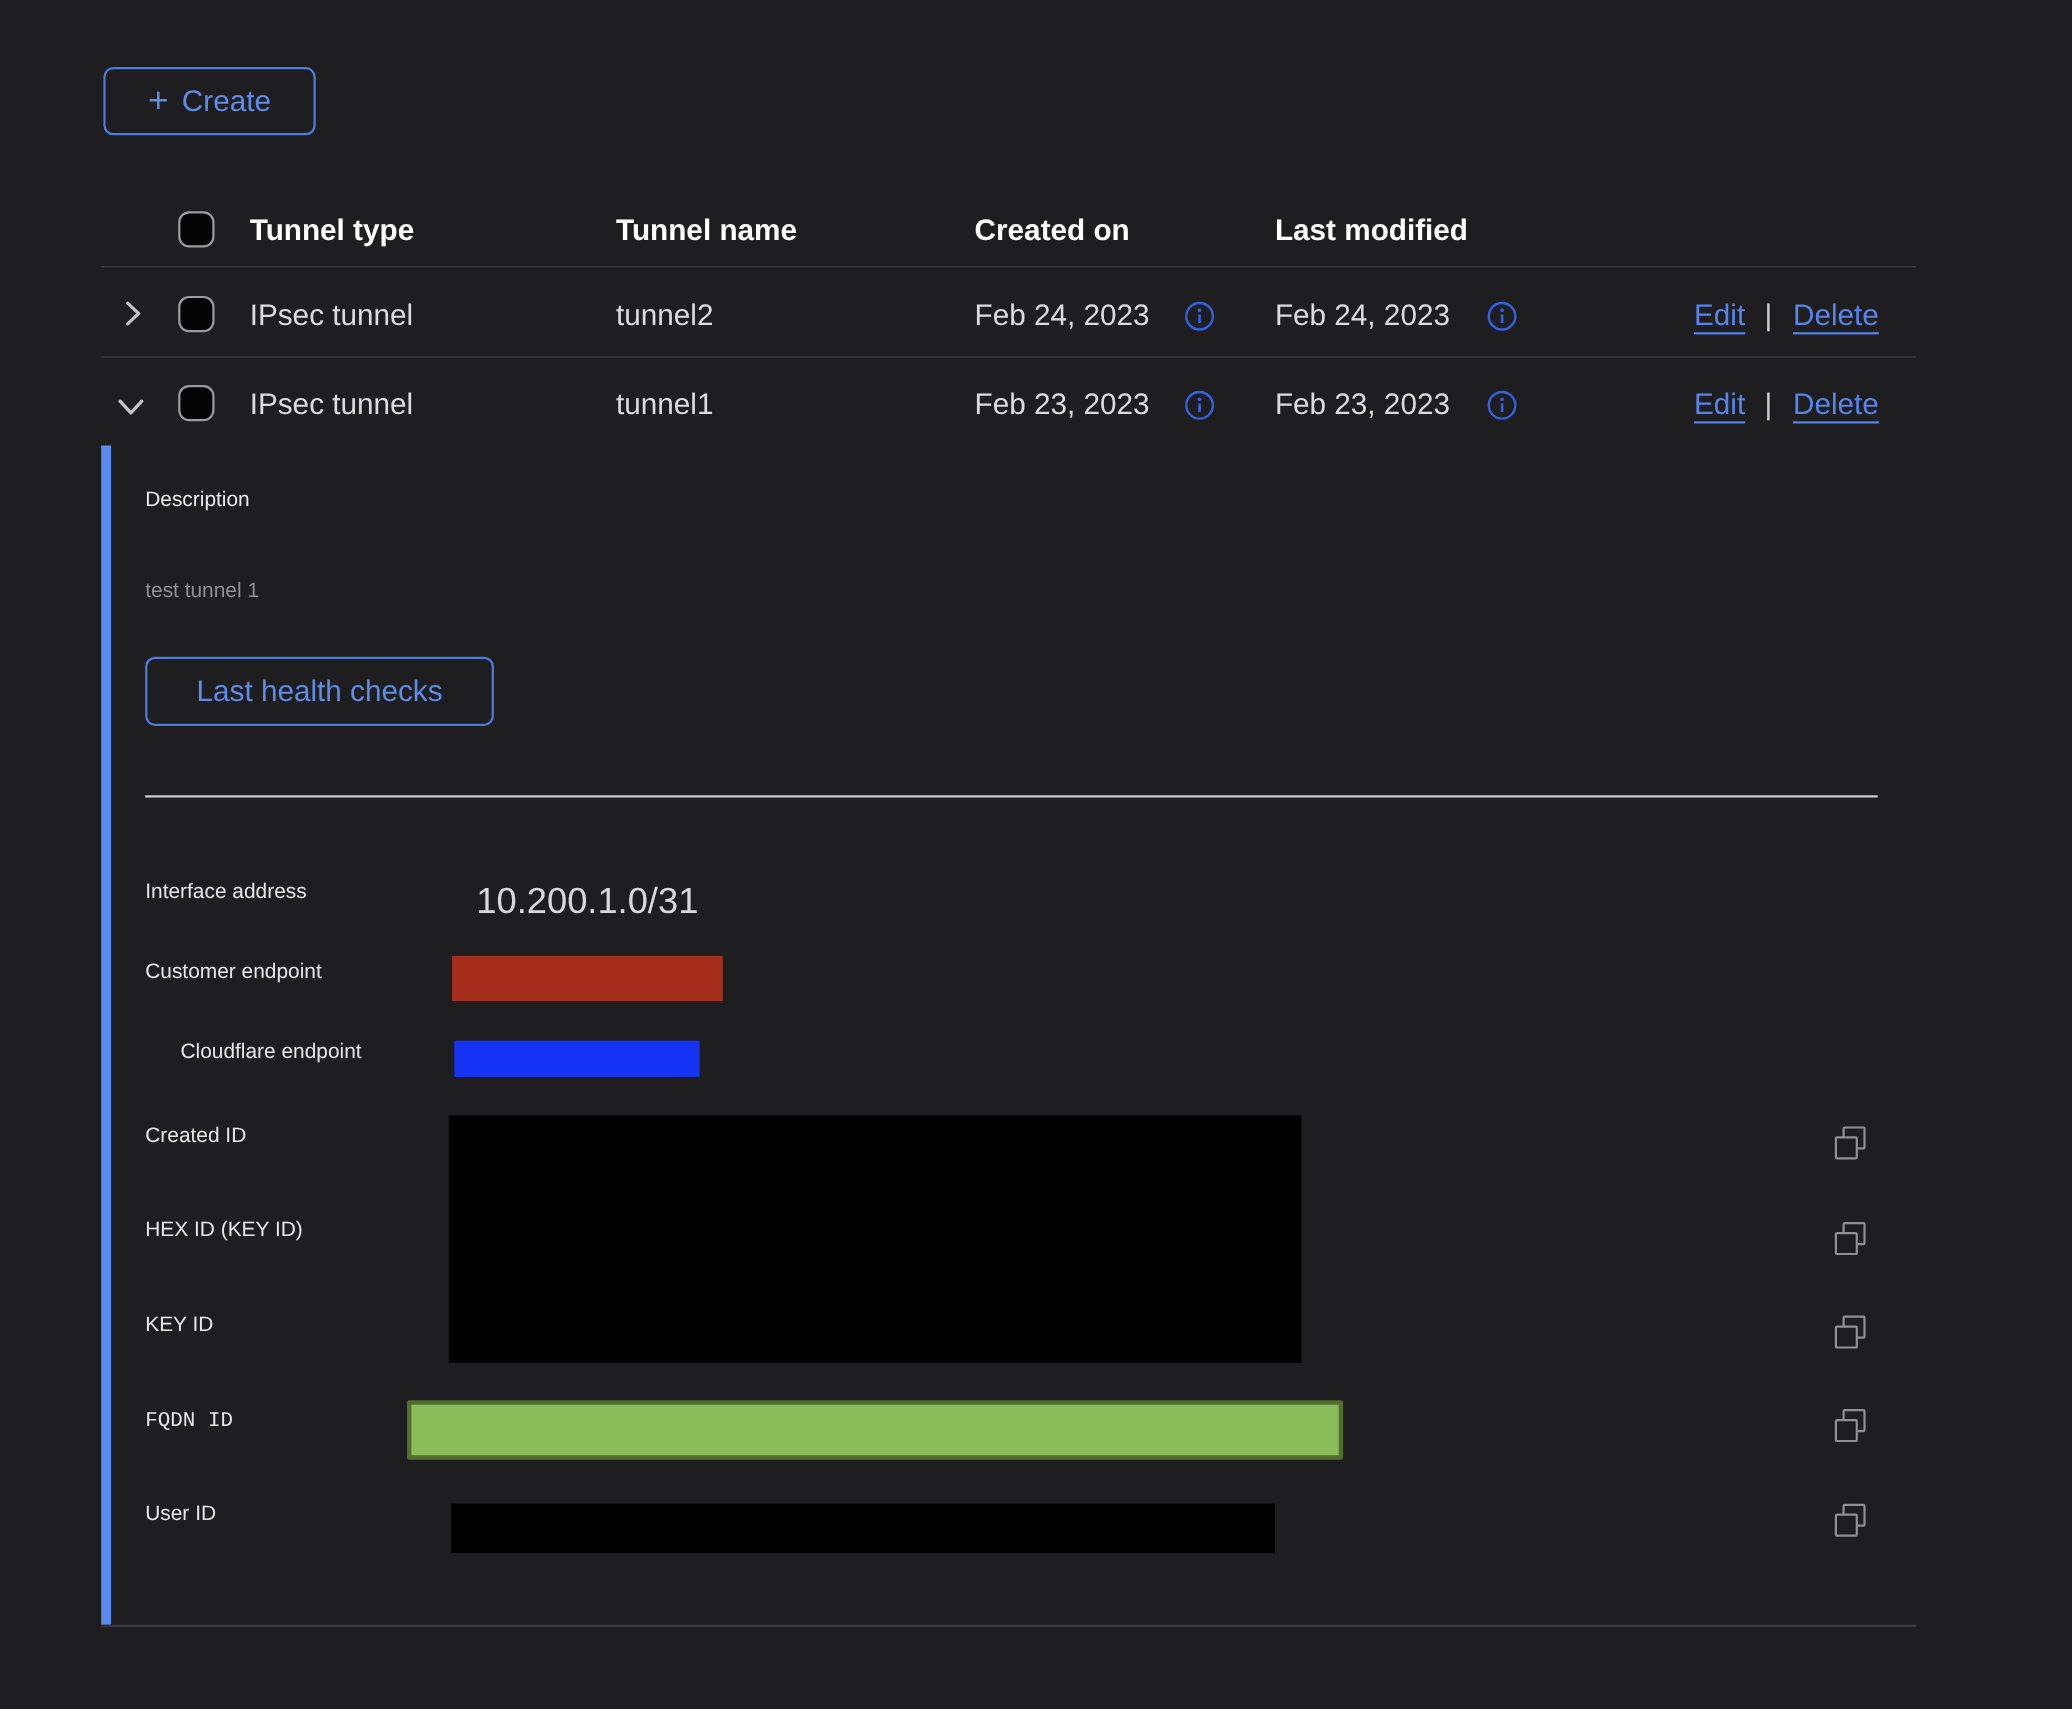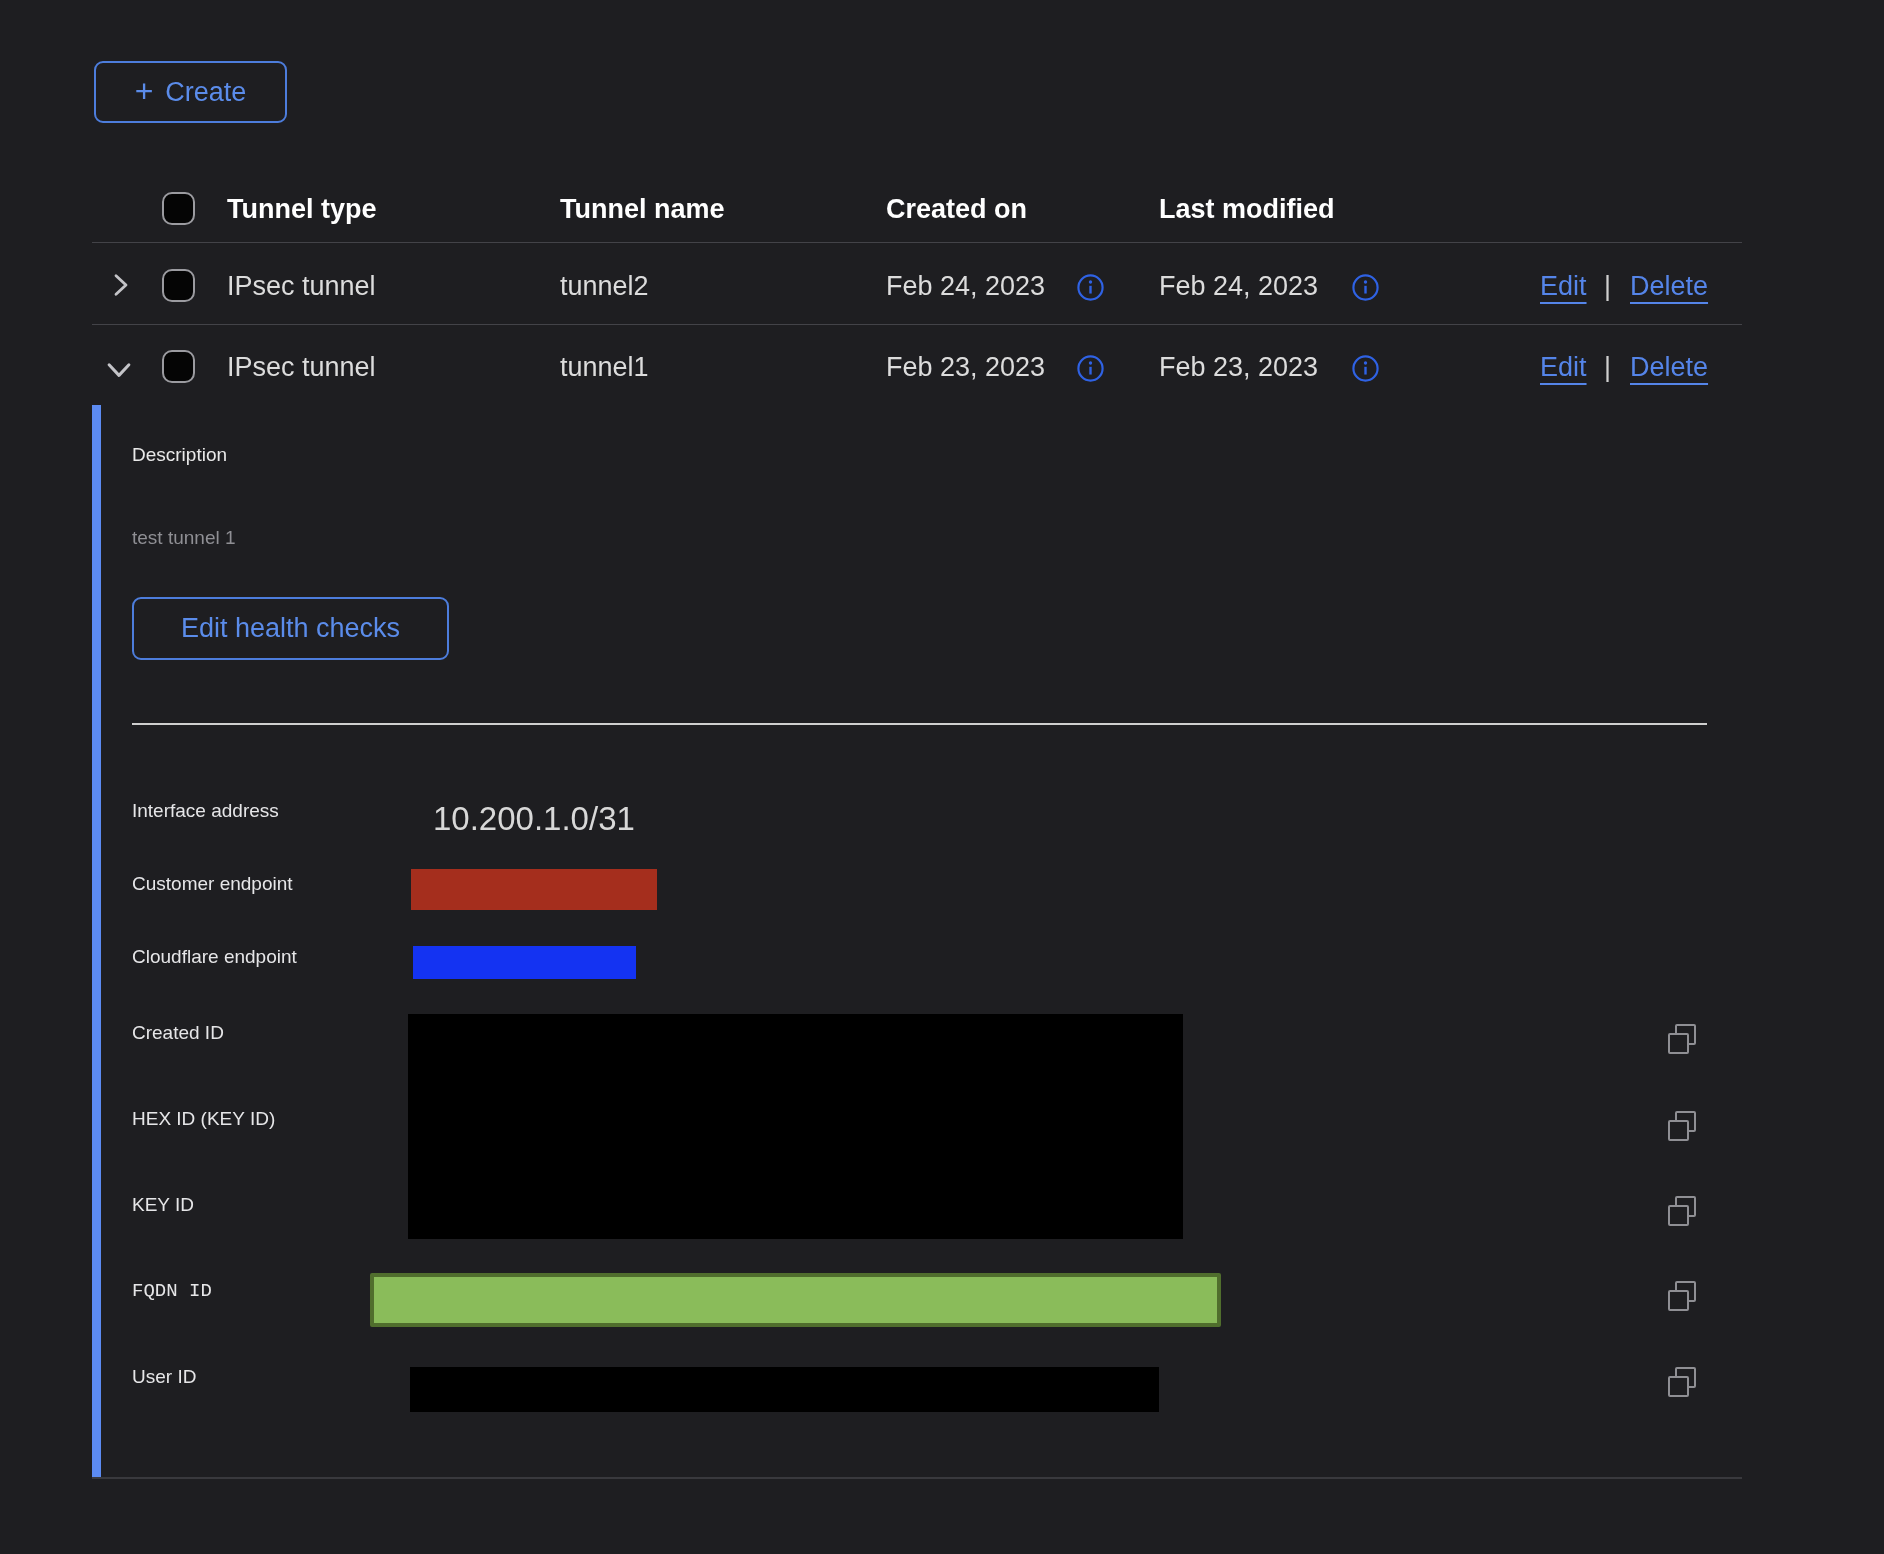--- a/index.html
+++ b/index.html
@@ -130,32 +130,32 @@
   <span class="pipe" style="left:1604px;top:352px;">|</span>
   <a class="link" style="left:1630px;top:352px;">Delete</a>
 </div>
 
 <div class="expand-bar"></div>
 
 <div class="lbl" style="top:444px;font-weight:500;color:#e9e9e9;">Description</div>
 <div class="lbl muted" style="top:527px;">test tunnel 1</div>
 
 <button class="outline-btn" style="left:132px;top:597px;width:317px;height:63px;">
-  <span>Edit health checks</span>
+  <span>Last health checks</span>
 </button>
 
 <div class="detail-rule" style="top:723px;"></div>
 
 <div class="lbl" style="top:800px;">Interface address</div>
 <div class="val" style="left:433px;top:800px;">10.200.1.0/31</div>
 
 <div class="lbl" style="top:873px;text-align:center;">Customer endpoint</div>
 <div class="redact redact-red" style="left:411px;top:869px;width:246px;height:41px;"></div>
 
-<div class="lbl" style="top:946px;">Cloudflare endpoint</div>
+<div class="lbl" style="top:946px;margin-left:32px;">Cloudflare endpoint</div>
 <div class="redact redact-blue" style="left:413px;top:946px;width:223px;height:33px;"></div>
 
 <div class="lbl" style="top:1022px;">Created ID</div>
 <div class="lbl" style="top:1108px;">HEX ID (KEY ID)</div>
 <div class="lbl" style="top:1194px;">KEY ID</div>
 <div class="redact redact-black" style="left:408px;top:1014px;width:775px;height:225px;"></div>
 
 <div class="lbl" style="top:1280px;font-family:Liberation Mono, monospace;">FQDN ID</div>
 <div class="redact redact-green" style="left:370px;top:1273px;width:851px;height:54px;"></div>
 

